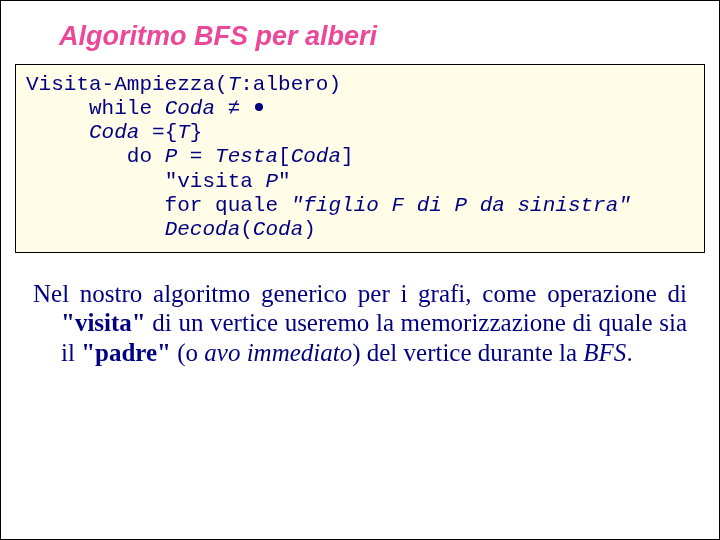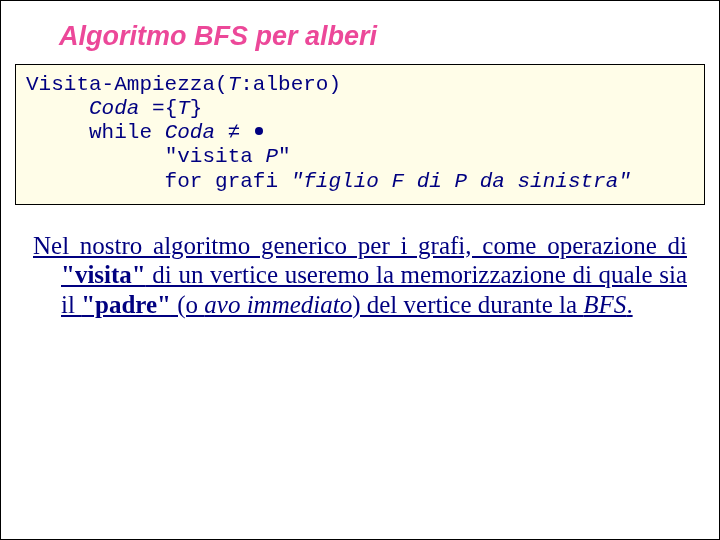--- a/index.html
+++ b/index.html
@@ -50,33 +50,34 @@
   }
   .para {
     margin: 26px 32px 0 32px;
     font-family: "Times New Roman", Times, serif;
     font-size: 25px;
     color: #000080;
     text-align: justify;
     line-height: 1.18;
     text-indent: -28px;
     padding-left: 28px;
-    text-decoration: underline;
   }
   .quote { font-family: "Times New Roman", serif; }
 </style>
 </head>
 <body>
 <div class="slide">
 
   <div class="title">Algoritmo BFS per alberi</div>
 
   <div class="codebox">
     <div class="codeline"><span>Visita-Ampiezza(</span><span class="ital">T</span><span>:albero)</span></div>
+    <div class="codeline"><span>     while </span><span class="ital">Coda </span><span>≠</span> <span class="dot"></span></div>
     <div class="codeline"><span class="ital">     Coda </span><span>=</span><span>{</span><span class="ital">T</span><span>}</span></div>
-    <div class="codeline"><span>     while </span><span class="ital">Coda </span><span>≠</span> <span class="dot"></span></div>
+    <div class="codeline"><span>        do </span><span class="ital">P = Testa</span><span>[</span><span class="ital">Coda</span><span>]</span></div>
     <div class="codeline"><span>           </span><span>"visita </span><span class="ital">P</span><span>"</span></div>
-    <div class="codeline"><span>           for grafi </span><span class="ital">"figlio F di P da sinistra"</span></div>
+    <div class="codeline"><span>           for quale </span><span class="ital">"figlio F di P da sinistra"</span></div>
+    <div class="codeline"><span>           </span><span class="ital">Decoda</span><span>(</span><span class="ital">Coda</span><span>)</span></div>
   </div>
 
   <div class="para"><span>Nel nostro algoritmo generico per i grafi, come operazione di </span><b><span class="quote">"visita"</span></b><span> di un vertice useremo la me­morizzazione di quale sia il </span><b><span class="quote">"padre"</span></b><span> (o </span><i><span>avo imme­diato</span></i><span>) del vertice durante la </span><i><span>BFS</span></i><span>.</span></div>
 
 </div>
 
 </body></html>

